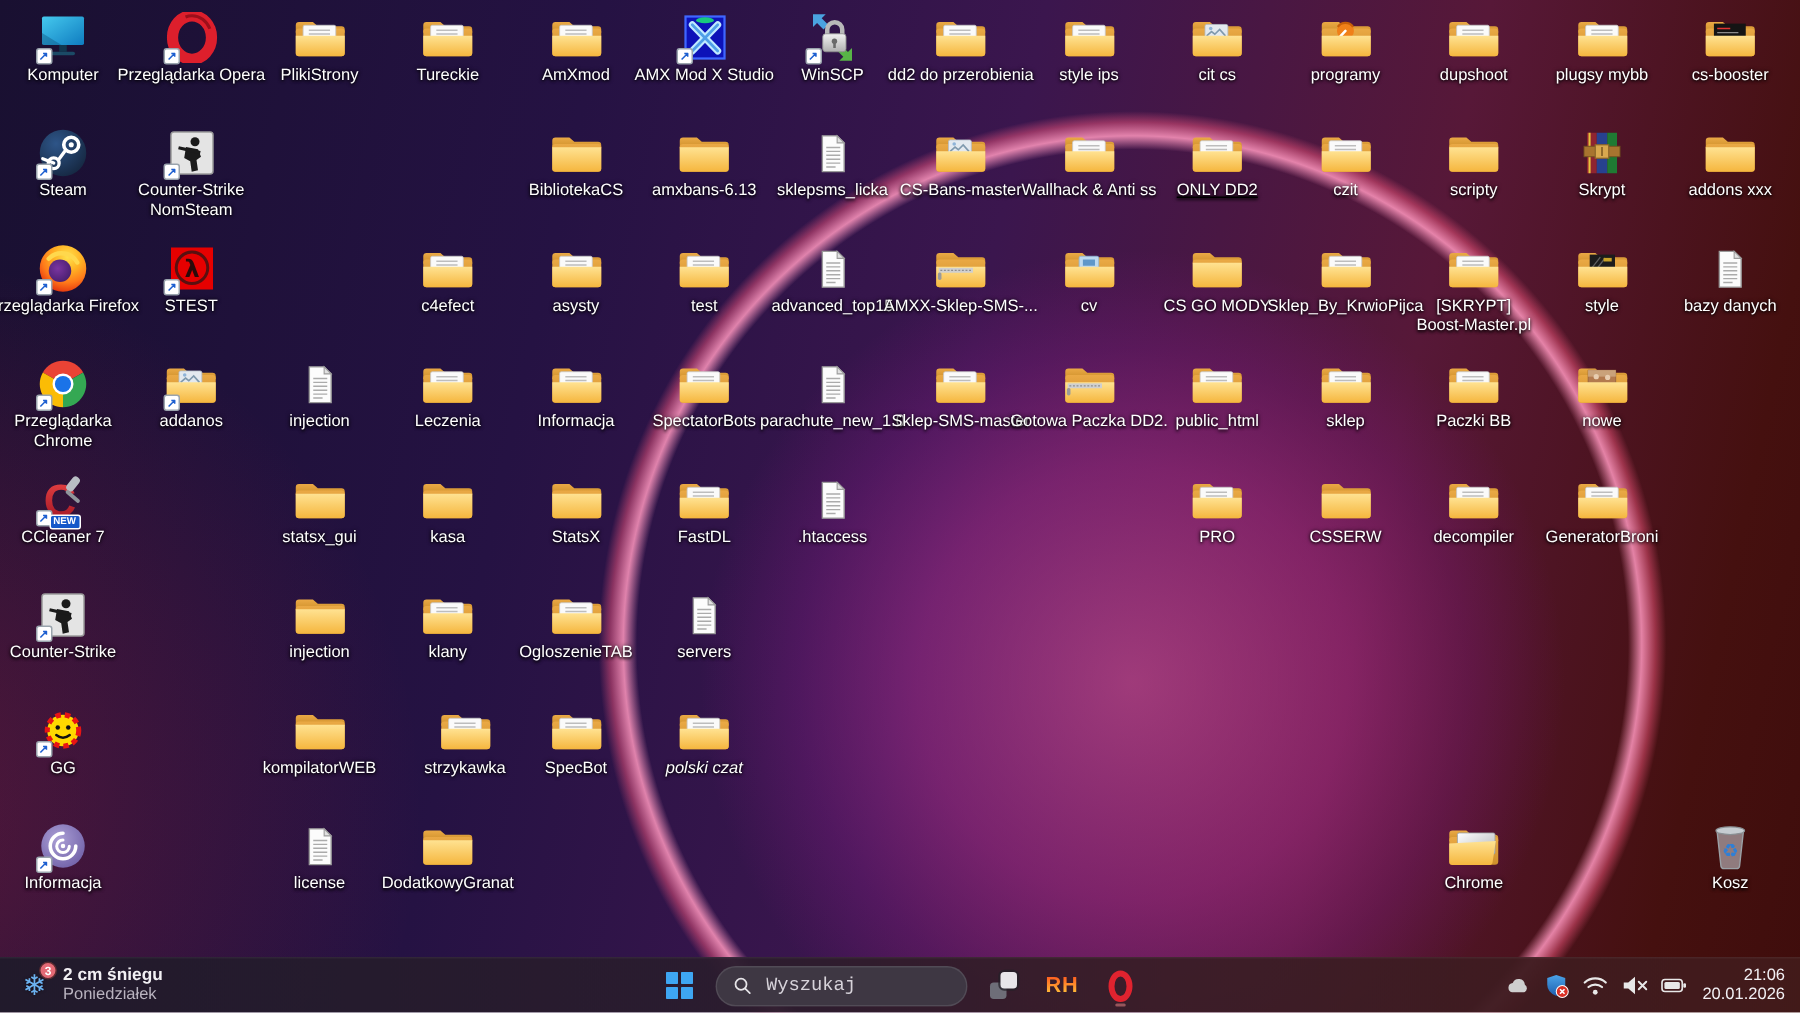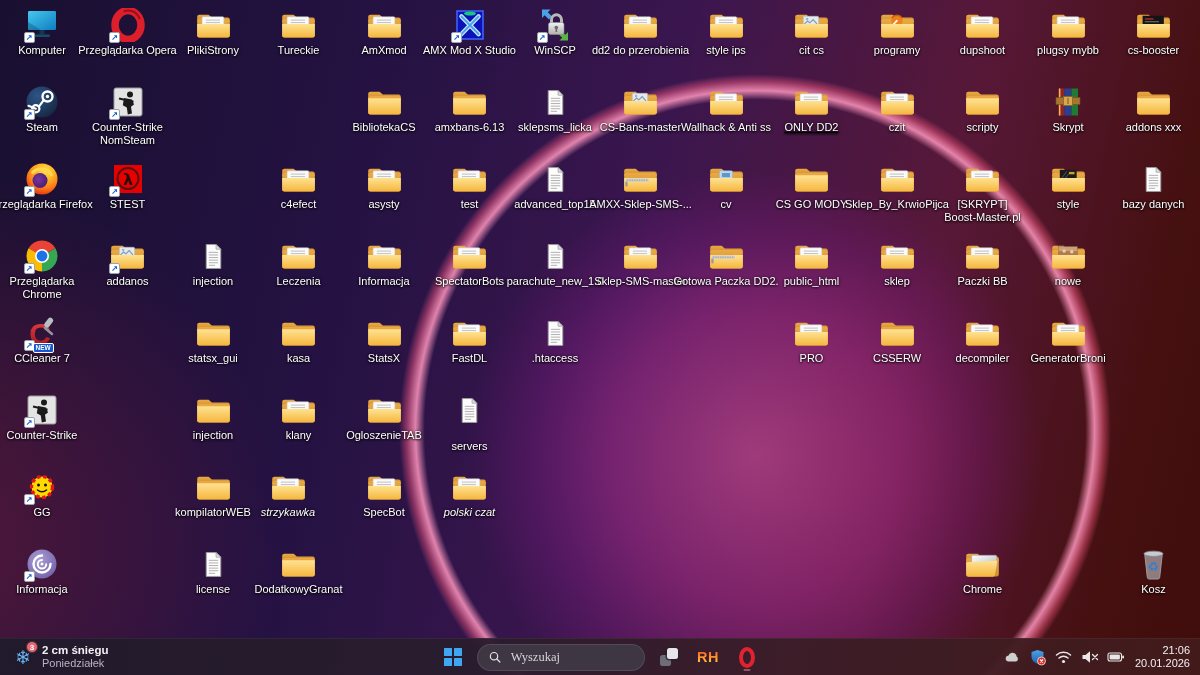--- a/index.html
+++ b/index.html
@@ -45,21 +45,21 @@
   .wtxt{display:flex;flex-direction:column;justify-content:center;}
   .wtxt .l1{font-size:11.5px;font-weight:bold;line-height:13px;color:#f2f0f4;}
   .wtxt .l2{font-size:11px;line-height:13px;color:#b9b3bf;}
   .centergroup{position:absolute;left:50%;transform:translateX(-50%);top:0;bottom:0;display:flex;align-items:center;gap:9px;}
   .tbtn{position:relative;width:30px;height:30px;border-radius:5px;display:flex;align-items:center;justify-content:center;}
   .winlogo{display:grid;grid-template-columns:8px 8px;grid-template-rows:8px 8px;gap:1.6px;}
   .winlogo i{background:#3ea6f2;border-radius:.5px;}
   .search{width:168px;height:27px;border-radius:14px;background:#3e3743;border:1px solid rgba(255,255,255,.10);
       display:flex;align-items:center;gap:8px;padding:0 11px;box-sizing:border-box;}
   .search input{background:transparent;border:none;outline:none;color:#e8e6ea;font-size:12.5px;width:100%;
-      font-family:Liberation Serif, serif;}
+      font-family:Liberation Mono, monospace;}
   .search input::placeholder{color:#d7d3da;opacity:1;}
   .tv{position:relative;width:18px;height:18px;}
   .tv .b{position:absolute;left:0;bottom:0;width:11px;height:11px;background:#6e6e78;border-radius:2.5px;}
   .tv .f{position:absolute;right:0;top:0;width:11px;height:11px;background:#e7e5e9;border-radius:2.5px;box-shadow:0 0 0 1.5px rgba(36,32,40,.75);}
   .rhtxt{font-size:14.5px;font-weight:bold;letter-spacing:.5px;
       background:linear-gradient(180deg,#ff5a1f 10%,#ffc93c 90%);-webkit-background-clip:text;background-clip:text;color:transparent;}
   .operatb{width:14px;height:14px;border-radius:50%;border:4px solid #e0232f;box-sizing:content-box;width:8px;height:13px;border-radius:50%;}
   .runbar{position:absolute;bottom:1px;left:50%;transform:translateX(-50%);width:7px;height:2.5px;border-radius:2px;background:#97565c;}
   .trayarea{position:absolute;right:0;top:0;bottom:0;display:flex;align-items:center;}
   .tray{display:flex;align-items:center;gap:4px;padding:0 2px;}
@@ -917,21 +917,21 @@
         <svg viewBox="0 0 34 27" width="37" height="30">
           <path d="M2 6 q0 -2 2 -2 h8.5 l3 2.6 h14.5 q2 0 2 2 v2 H2 z" fill="url(#fgB)"></path>
           <rect x="2" y="8" width="30" height="17" rx="2" fill="url(#fgB)"></rect>
           <rect x="6.5" y="6" width="20" height="13" rx="1" fill="#fafafa" stroke="#c8c8c8" stroke-width=".5"></rect>
           <path d="M10 9 h13 M10 11.3 h13" stroke="#bdbdbd" stroke-width=".9" fill="none"></path>
           <path d="M2 12.5 H32 V23 q0 2 -2 2 H4 q-2 0 -2 -2 z" fill="url(#fgF)"></path>
         </svg>
       </span>
       <span class="lbl">OgloszenieTAB</span>
     </div>
-    <div class="cell" style="left: 419.5px; top: 393px; gap: 11px;">
+    <div class="cell" style="left: 419.5px; top: 393px;">
       <span class="ic">
         <svg viewBox="0 0 20 26" width="21" height="27">
           <path d="M3 1.5 h9.5 l4.5 4.5 v18.5 H3 z" fill="#fcfcfc" stroke="#9b9b9b" stroke-width=".9"></path>
           <path d="M12.5 1.5 l4.5 4.5 h-4.5 z" fill="#e0e0e0" stroke="#9b9b9b" stroke-width=".7"></path>
           <path d="M5.5 9 h9 M5.5 11.5 h9 M5.5 14 h9 M5.5 16.5 h9 M5.5 19 h9 M5.5 21.5 h6" stroke="#ababab" stroke-width=".9"></path>
         </svg>
       </span>
       <span class="lbl">servers</span>
     </div>
     <div class="cell" style="left: -8px; top: 470px;">
@@ -951,21 +951,21 @@
     <div class="cell" style="left: 163px; top: 470px;">
       <span class="ic">
         <svg viewBox="0 0 34 27" width="37" height="30">
           <path d="M2 6 q0 -2 2 -2 h8.5 l3 2.6 h14.5 q2 0 2 2 v2 H2 z" fill="url(#fgB)"></path>
           <rect x="2" y="8" width="30" height="17" rx="2" fill="url(#fgB)"></rect>
           <path d="M2 10 H32 V23 q0 2 -2 2 H4 q-2 0 -2 -2 z" fill="url(#fgF)"></path>
         </svg>
       </span>
       <span class="lbl">kompilatorWEB</span>
     </div>
-    <div class="cell" style="left: 238px; top: 470px; font-style: italic;">
+    <div class="cell" style="left: 260px; top: 470px;">
       <span class="ic">
         <svg viewBox="0 0 34 27" width="37" height="30">
           <path d="M2 6 q0 -2 2 -2 h8.5 l3 2.6 h14.5 q2 0 2 2 v2 H2 z" fill="url(#fgB)"></path>
           <rect x="2" y="8" width="30" height="17" rx="2" fill="url(#fgB)"></rect>
           <rect x="6.5" y="6" width="20" height="13" rx="1" fill="#fafafa" stroke="#c8c8c8" stroke-width=".5"></rect>
           <path d="M10 9 h13 M10 11.3 h13" stroke="#bdbdbd" stroke-width=".9" fill="none"></path>
           <path d="M2 12.5 H32 V23 q0 2 -2 2 H4 q-2 0 -2 -2 z" fill="url(#fgF)"></path>
         </svg>
       </span>
       <span class="lbl">strzykawka</span>

